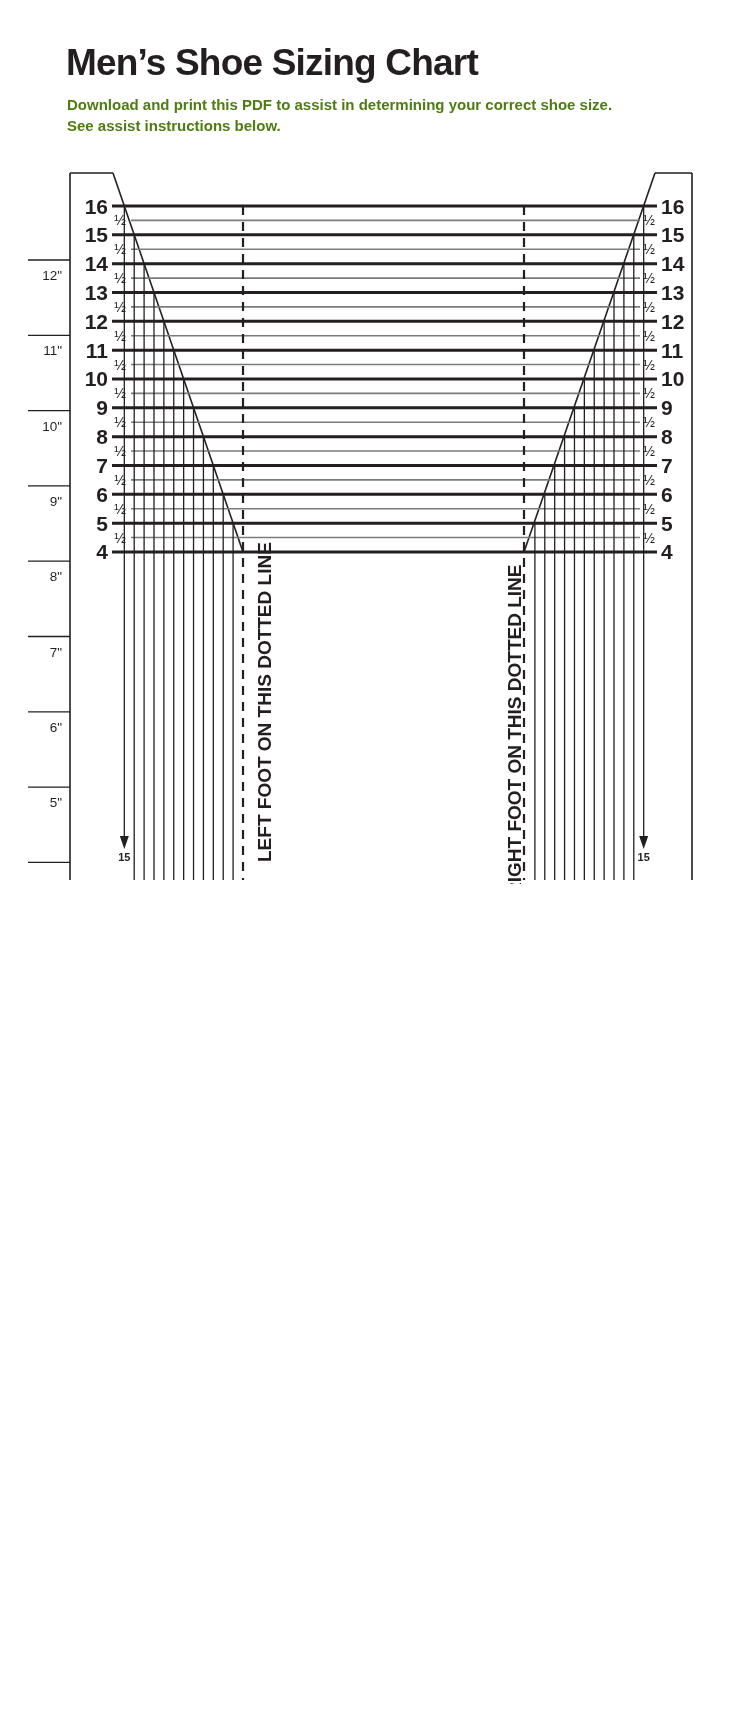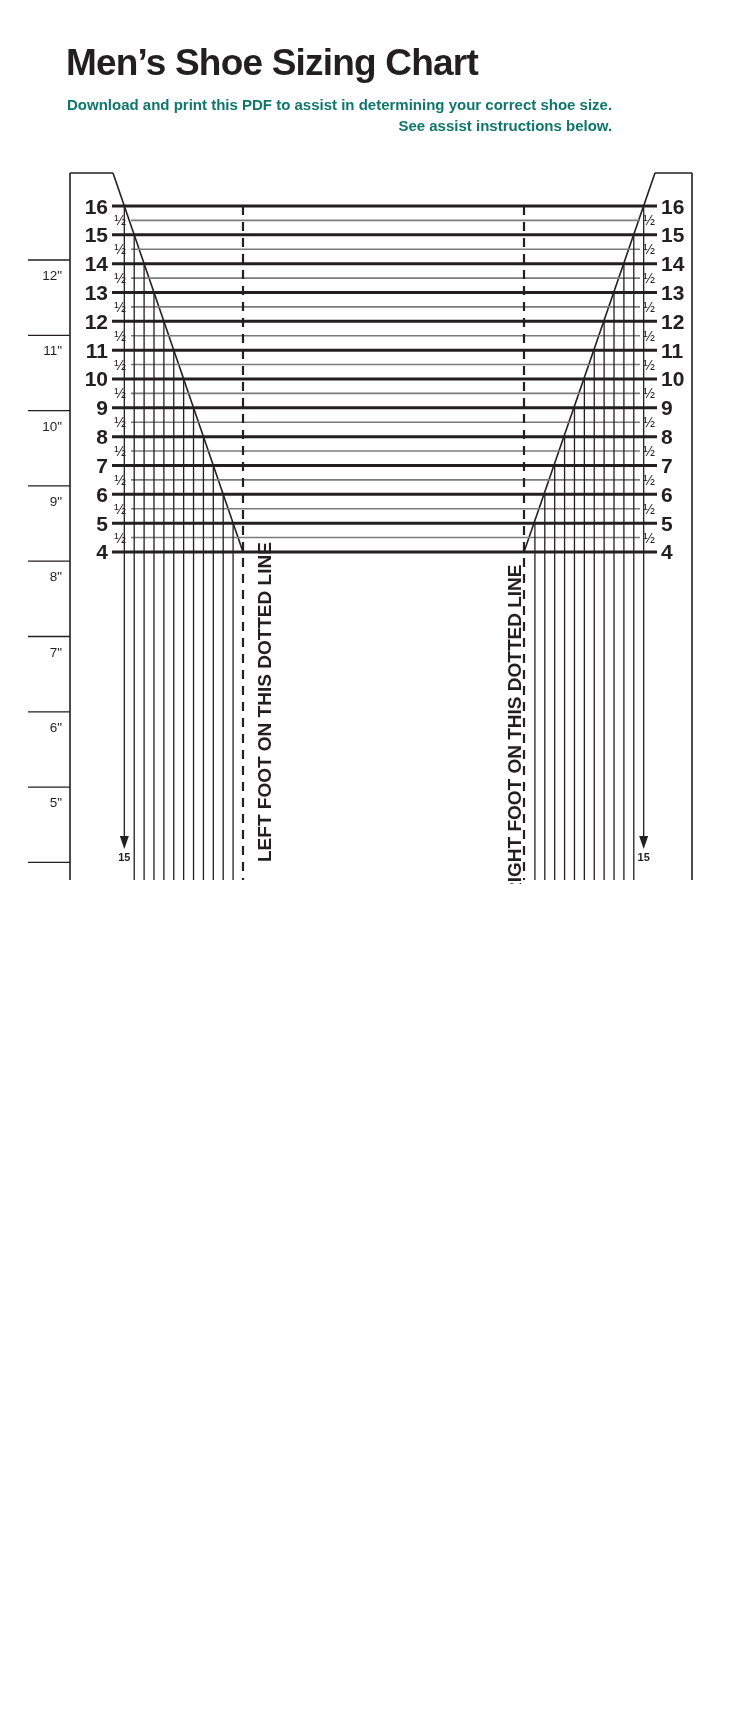--- a/index.html
+++ b/index.html
@@ -1,21 +1,21 @@
 <!DOCTYPE html>
 <html><head>
 <meta charset="utf-8">
 <style>
   html,body{margin:0;padding:0;background:#fff;}
   .page{position:relative;width:736px;height:1731px;background:#fff;overflow:hidden;
-        font-family:"Liberation Sans", sans-serif;color:#231f20;text-align:right;}
+        font-family:"Liberation Sans", sans-serif;color:#231f20;}
   .title{position:absolute;left:66px;top:42px;margin:0;font-size:37px;font-weight:800;
          letter-spacing:-0.8px;color:#231f20;}
   .subtitle{position:absolute;left:67px;top:94px;margin:0;font-size:15px;font-weight:700;
-            line-height:21px;color:#0f766e;}
+            line-height:21px;color:#4d7c0f;}
   #chart{position:absolute;left:0;top:0;}
   svg text{font-family:"Liberation Sans", sans-serif;}
 </style>
 </head>
 <body>
 
 <div class="page">
   <h1 class="title">Men’s Shoe Sizing Chart</h1>
   <p class="subtitle">
     <span>Download and print this PDF to assist in determining your correct shoe size.</span><br>

